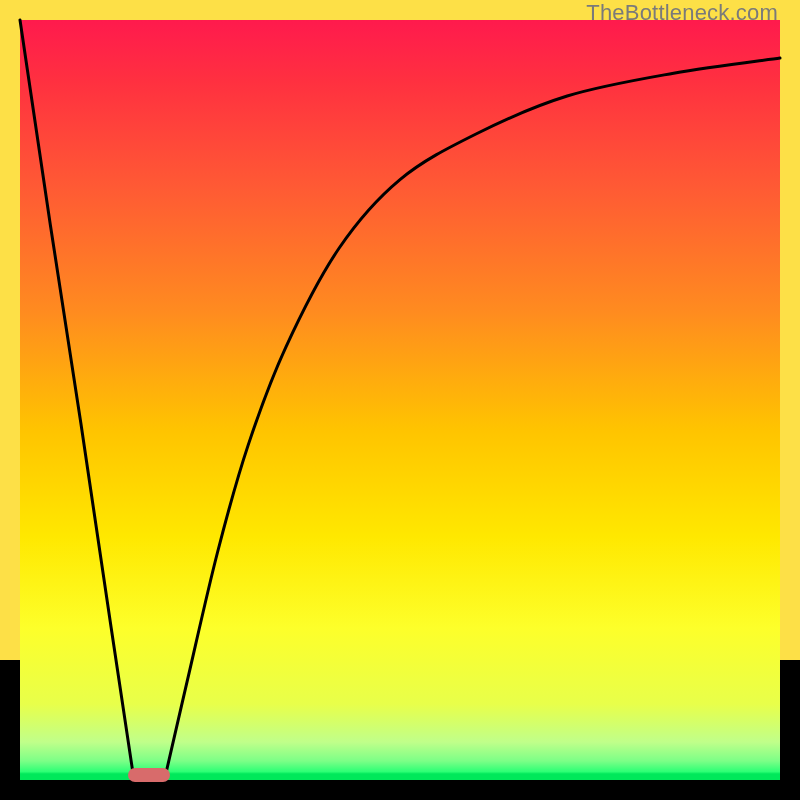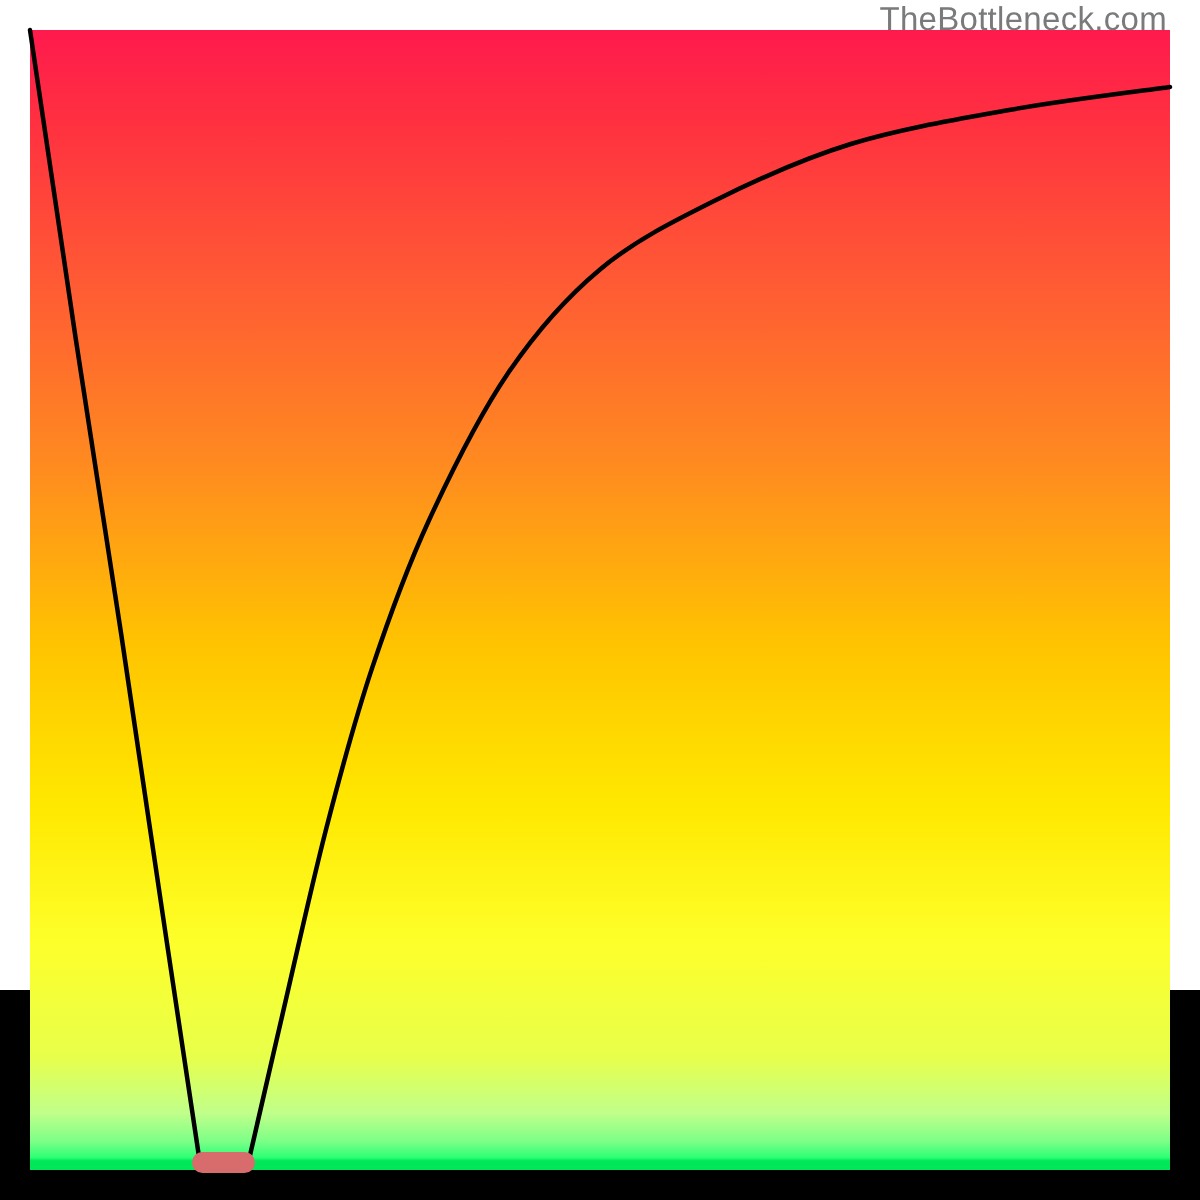--- a/index.html
+++ b/index.html
@@ -10,21 +10,21 @@
     background: #000;
     overflow: hidden;
     font-family: Arial, Helvetica, sans-serif;
   }
   .frame {
     position: absolute;
     left: 0;
     top: 0;
     width: 800px;
     height: 660px;
-    background: #ffffff;
+    background: #fde047;
   }
   .plot-bg {
     position: absolute;
     left: 20px;
     top: 20px;
     width: 760px;
     height: 760px;
     
     background: linear-gradient(to bottom,
       #ff1a4d 0%,

